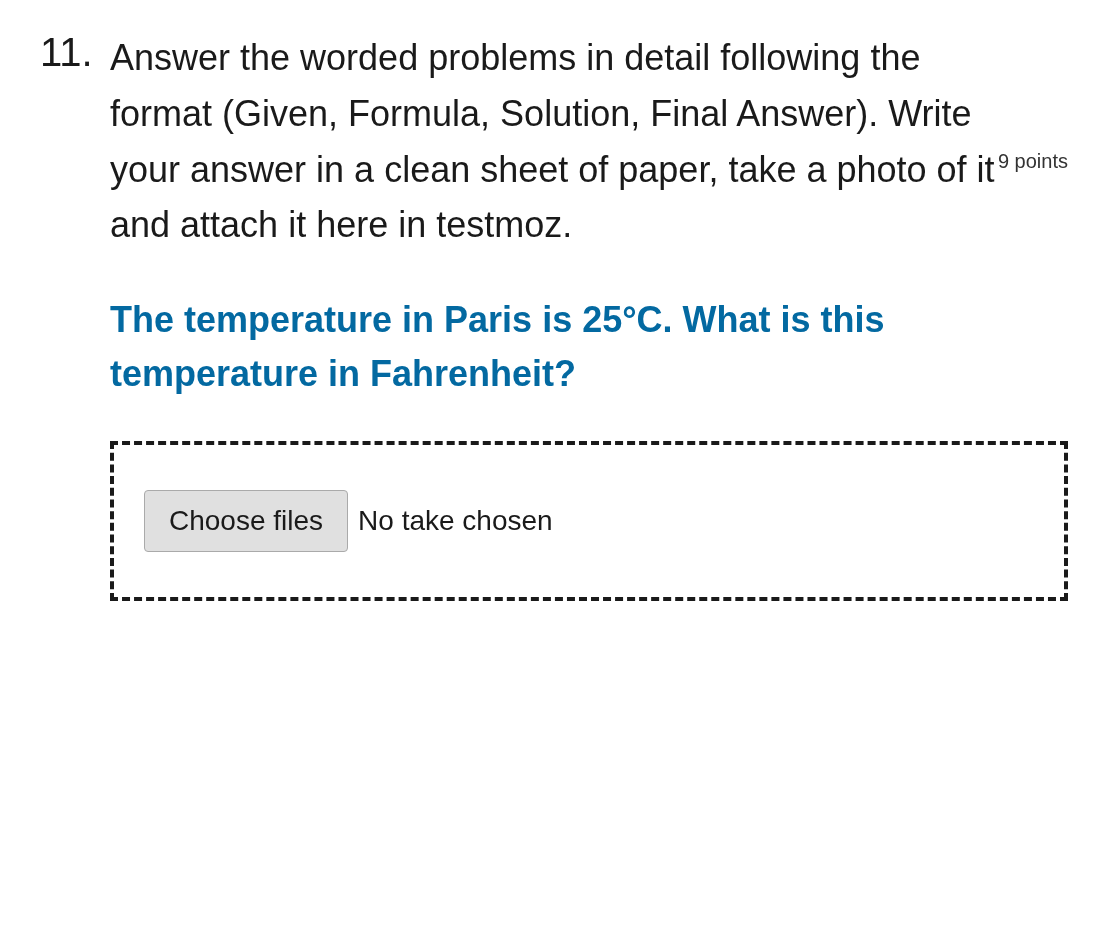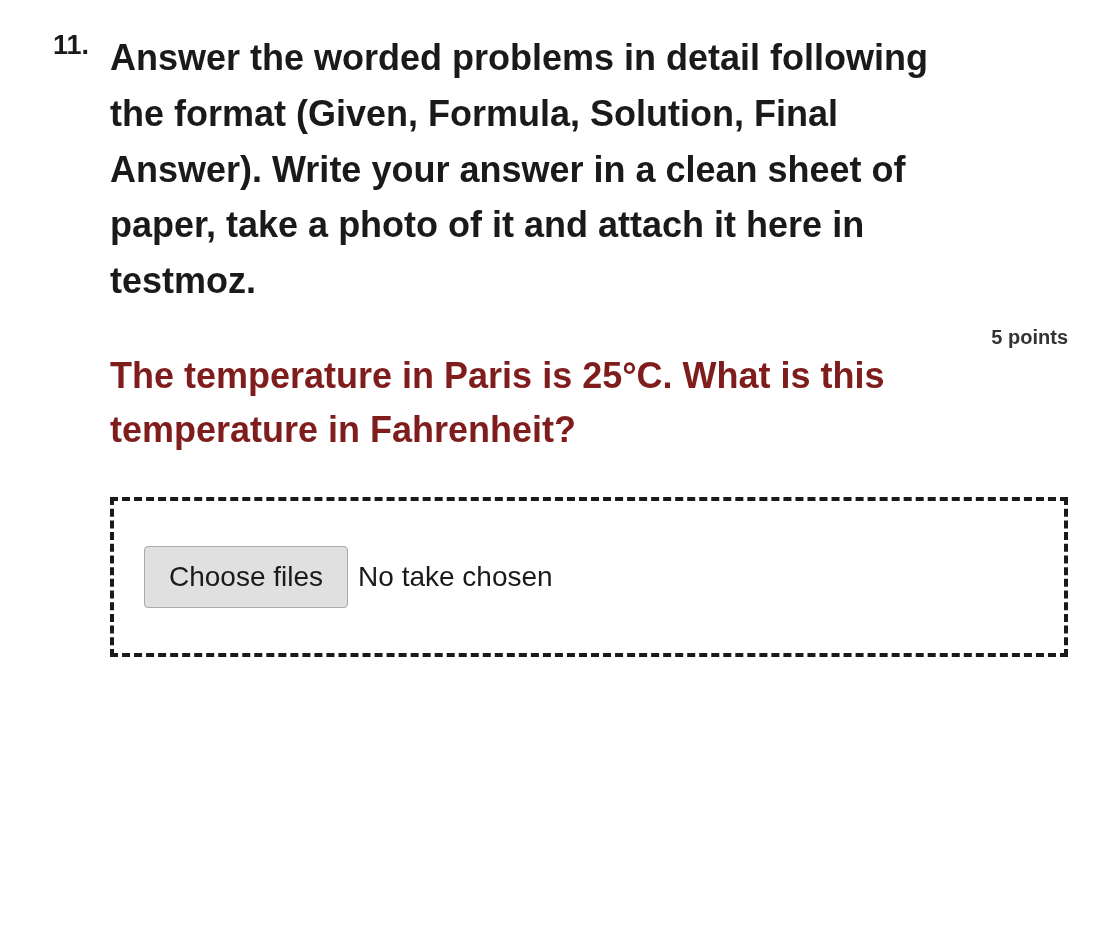--- a/index.html
+++ b/index.html
@@ -18,47 +18,46 @@
       padding: 30px 40px 40px 40px;
     }
 
     .question-container {
       display: flex;
       flex-direction: column;
       width: 100%;
     }
 
     .question-number {
-      font-size: 27px;
-      font-weight: bold;
+      font-size: 40px;
+      font-weight: normal;
       color: #1a1a1a;
       flex-shrink: 0;
       margin-right: 16px;
-      margin-left: 13px;
     }
 
     .question-points {
       font-size: 20px;
       color: #333;
       flex-shrink: 0;
       white-space: nowrap;
     }
 
     .instruction-text {
       font-size: 36px;
       line-height: 1.55;
       color: #1a1a1a;
       margin-bottom: 40px;
     }
 
     .problem-text {
       font-size: 36px;
       font-weight: bold;
       line-height: 1.5;
-      color: #7f1d1d;
+      color: #0369a1;
       margin-bottom: 40px;
     }
 
     .upload-area {
       border: 4px dashed #1a1a1a;
       padding: 40px 30px;
       min-height: 160px;
       display: flex;
       align-items: center;
       background: #ffffff;
@@ -97,38 +96,37 @@
       min-width: 70px;
     }
 
     .content-col {
       flex: 1;
     }
 
     .top-row {
       display: flex;
       justify-content: space-between;
-      align-items: flex-end;
+      align-items: center;
       width: 100%;
-      font-weight: bold;
     }
   </style>
 </head>
 <body>
 
 <div class="question-container">
 
   <div class="header-row">
     <div class="number-col">
       <span class="question-number">11.</span>
     </div>
     <div class="content-col">
       <div class="top-row">
         <div class="instruction-text">Answer the worded problems in detail following the format (Given, Formula, Solution, Final Answer). Write your answer in a clean sheet of paper, take a photo of it and attach it here in testmoz.</div>
-        <span class="question-points">5 points</span>
+        <span class="question-points">9 points</span>
       </div>
 
       <div class="problem-text">The temperature in Paris is 25°C. What is this temperature in Fahrenheit?</div>
 
       <div class="upload-area">
         <div class="file-input-wrapper">
           <button class="choose-files-btn">Choose files</button>
           <span class="no-file-text">No take chosen</span>
         </div>
       </div>

